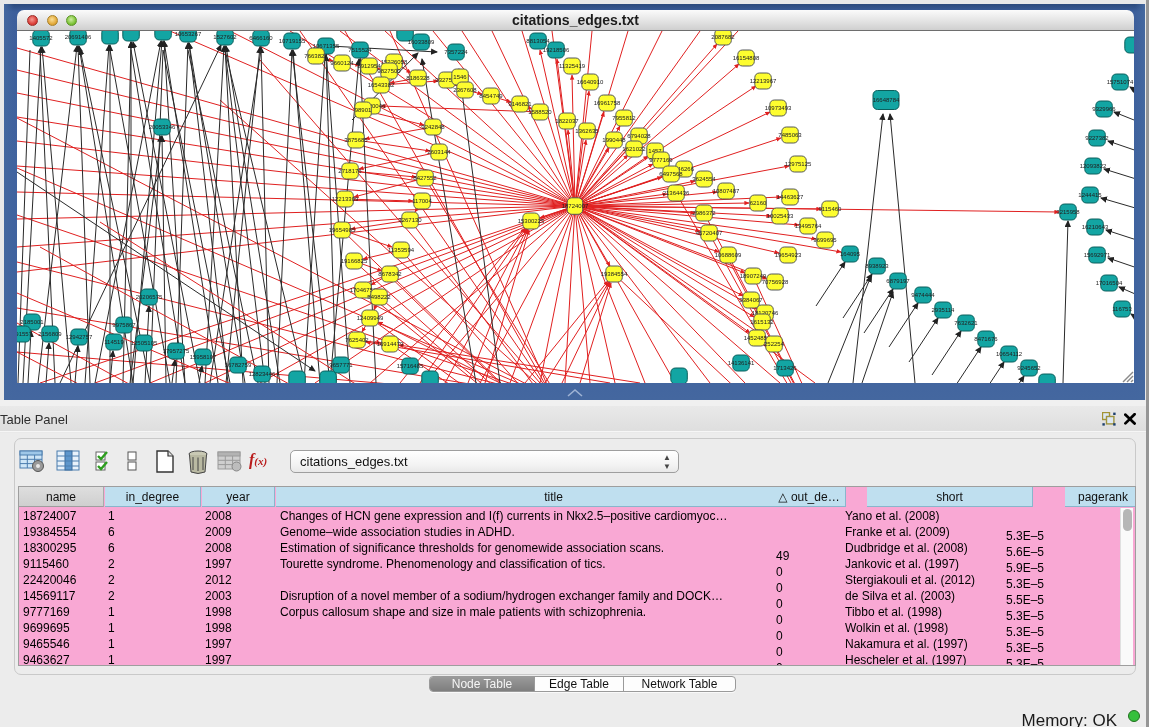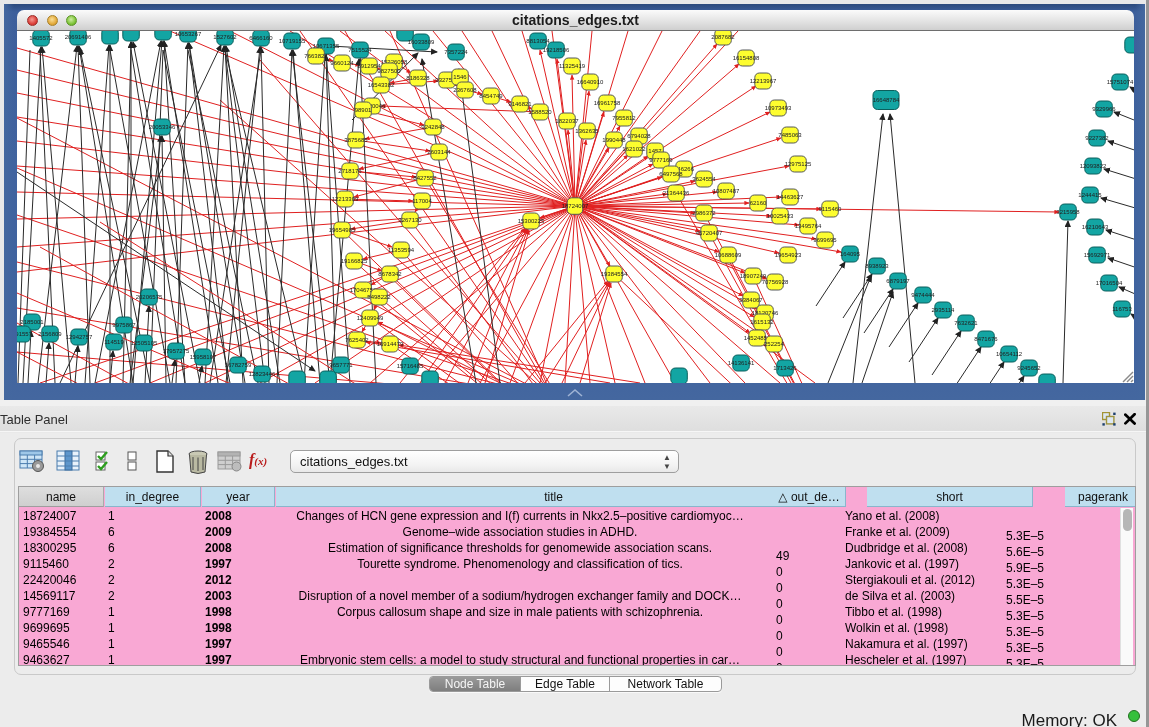--- a/index.html
+++ b/index.html
@@ -33,22 +33,22 @@
 #combo .arrows {position:absolute;right:7px;top:2px;font-size:8px;color:#444;line-height:9px;}
 
 #tbl {position:absolute;left:3px;top:47px;width:1118px;height:180px;background:#f9a8d4;
 border:1px solid #9e9e9e;overflow:hidden;}
 .th {position:absolute;top:0;height:20px;background:#bfdfef;border-right:1px solid #89b6cc;
 border-bottom:1px solid #89b6cc;font-size:12px;color:#111;text-align:center;line-height:20px;}
 .tr {position:absolute;left:0;width:1100px;height:16px;font-size:12px;color:#000;}
 .c {position:absolute;top:0;height:16px;line-height:16px;white-space:nowrap;overflow:hidden;}
 .c1 {left:4px;width:80px;}
 .c2 {left:89px;width:90px;}
-.c3 {left:186px;width:70px;font-weight:bold;}
-.c4 {left:261px;width:480px;text-align:center;}
+.c3 {left:186px;width:70px;}
+.c4 {left:261px;width:480px;}
 .c5 {left:757px;width:70px;margin-top:40px;}
 .c6 {left:826px;width:156px;text-align:left;}
 .c7 {left:987px;width:92px;margin-top:20px;}
 #vscroll {position:absolute;right:2px;top:21px;width:13px;height:157px;background:#fafafa;
 border-left:1px solid #e0e0e0;}
 #vthumb {position:absolute;left:2px;top:1px;width:9px;height:22px;border-radius:5px;background:#b6b6b6;}
 
 #tabs {position:absolute;left:414px;top:237px;height:16px;display:flex;
 border:1px solid #9a9a9a;border-radius:4px;overflow:hidden;background:#fdfdfd;
 box-shadow:0 1px 0 rgba(255,255,255,.7);}
@@ -748,33 +748,32 @@
               <div class="c c2">1</div>
               <div class="c c3">1997</div>
               <div class="c c5">0</div>
               <div class="c c6">Nakamura et al. (1997)</div>
               <div class="c c7">5.3E–5</div>
             </div>
 <div class="tr" style="top:144px">
               <div class="c c1">9463627</div>
               <div class="c c2">1</div>
               <div class="c c3">1997</div>
-              <div class="c c4">Embryonic stem cells: a model to study structural and functional properties in car…</div>
               <div class="c c5">0</div>
               <div class="c c6">Hescheler et al. (1997)</div>
               <div class="c c7">5.3E–5</div>
             </div>
 
 </div>
 <div id="vscroll">
             <div id="vthumb"></div>
           </div>
 </div>
 <div id="tabs">
-<div class="tab sel" style="width:91px">Node Table</div>
+<div class="tab sel" style="width:105px">Node Table</div>
           <div class="tab" style="width:89px">Edge Table</div>
           <div class="tab" style="width:111px">Network Table</div>
 </div>
 </div>
 <div id="mem">Memory: OK</div>
 <div id="memdot"></div>
 </div>
 <div id="rstrip"></div>
 </div>
 </body></html>

